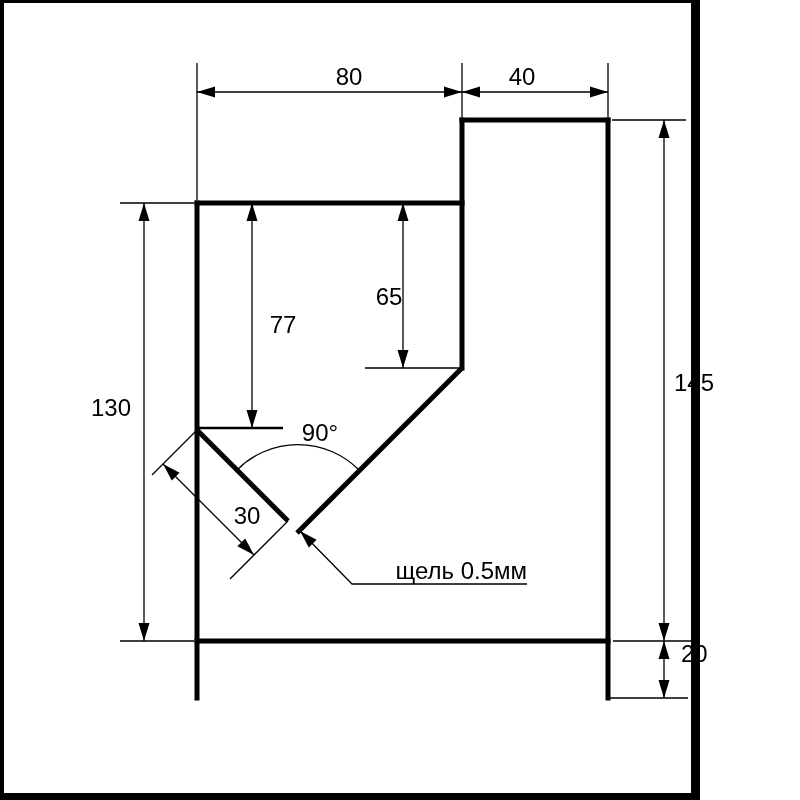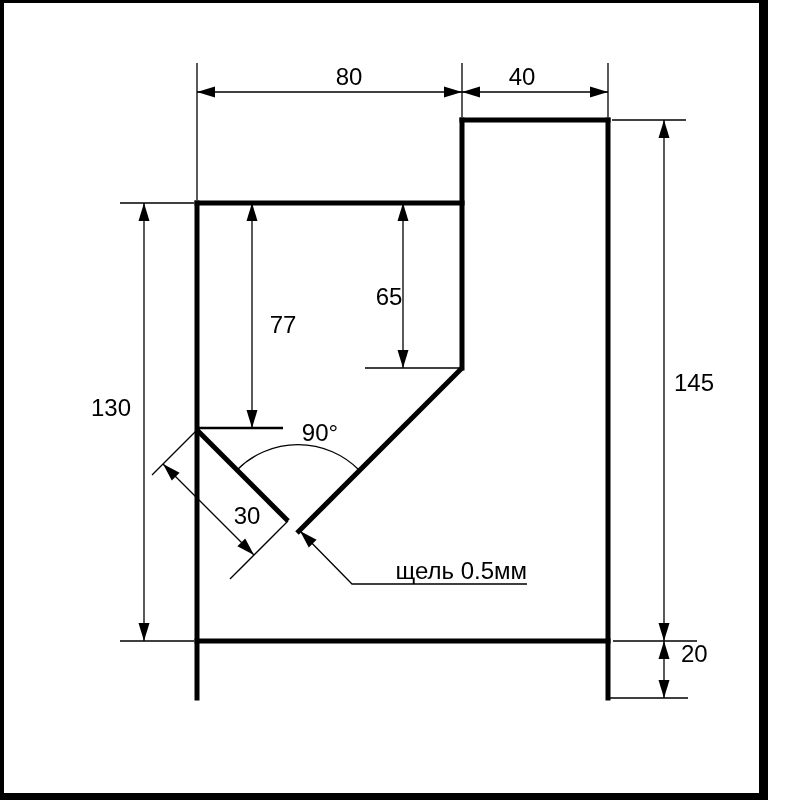--- a/index.html
+++ b/index.html
@@ -6,21 +6,21 @@
     margin: 0;
     padding: 0;
     width: 800px;
     height: 800px;
     background: #ffffff;
     overflow: hidden;
     font-family: "Liberation Sans", sans-serif;
   }
   .canvas {
     position: relative;
-    width: 768px;
+    width: 700px;
     height: 800px;
     background: #ffffff;
   }
   .page-border {
     position: absolute;
     left: 0; top: 0; right: 0; bottom: 0;
     border-style: solid;
     border-color: #000000;
     border-top-width: 3px;
     border-left-width: 4px;

